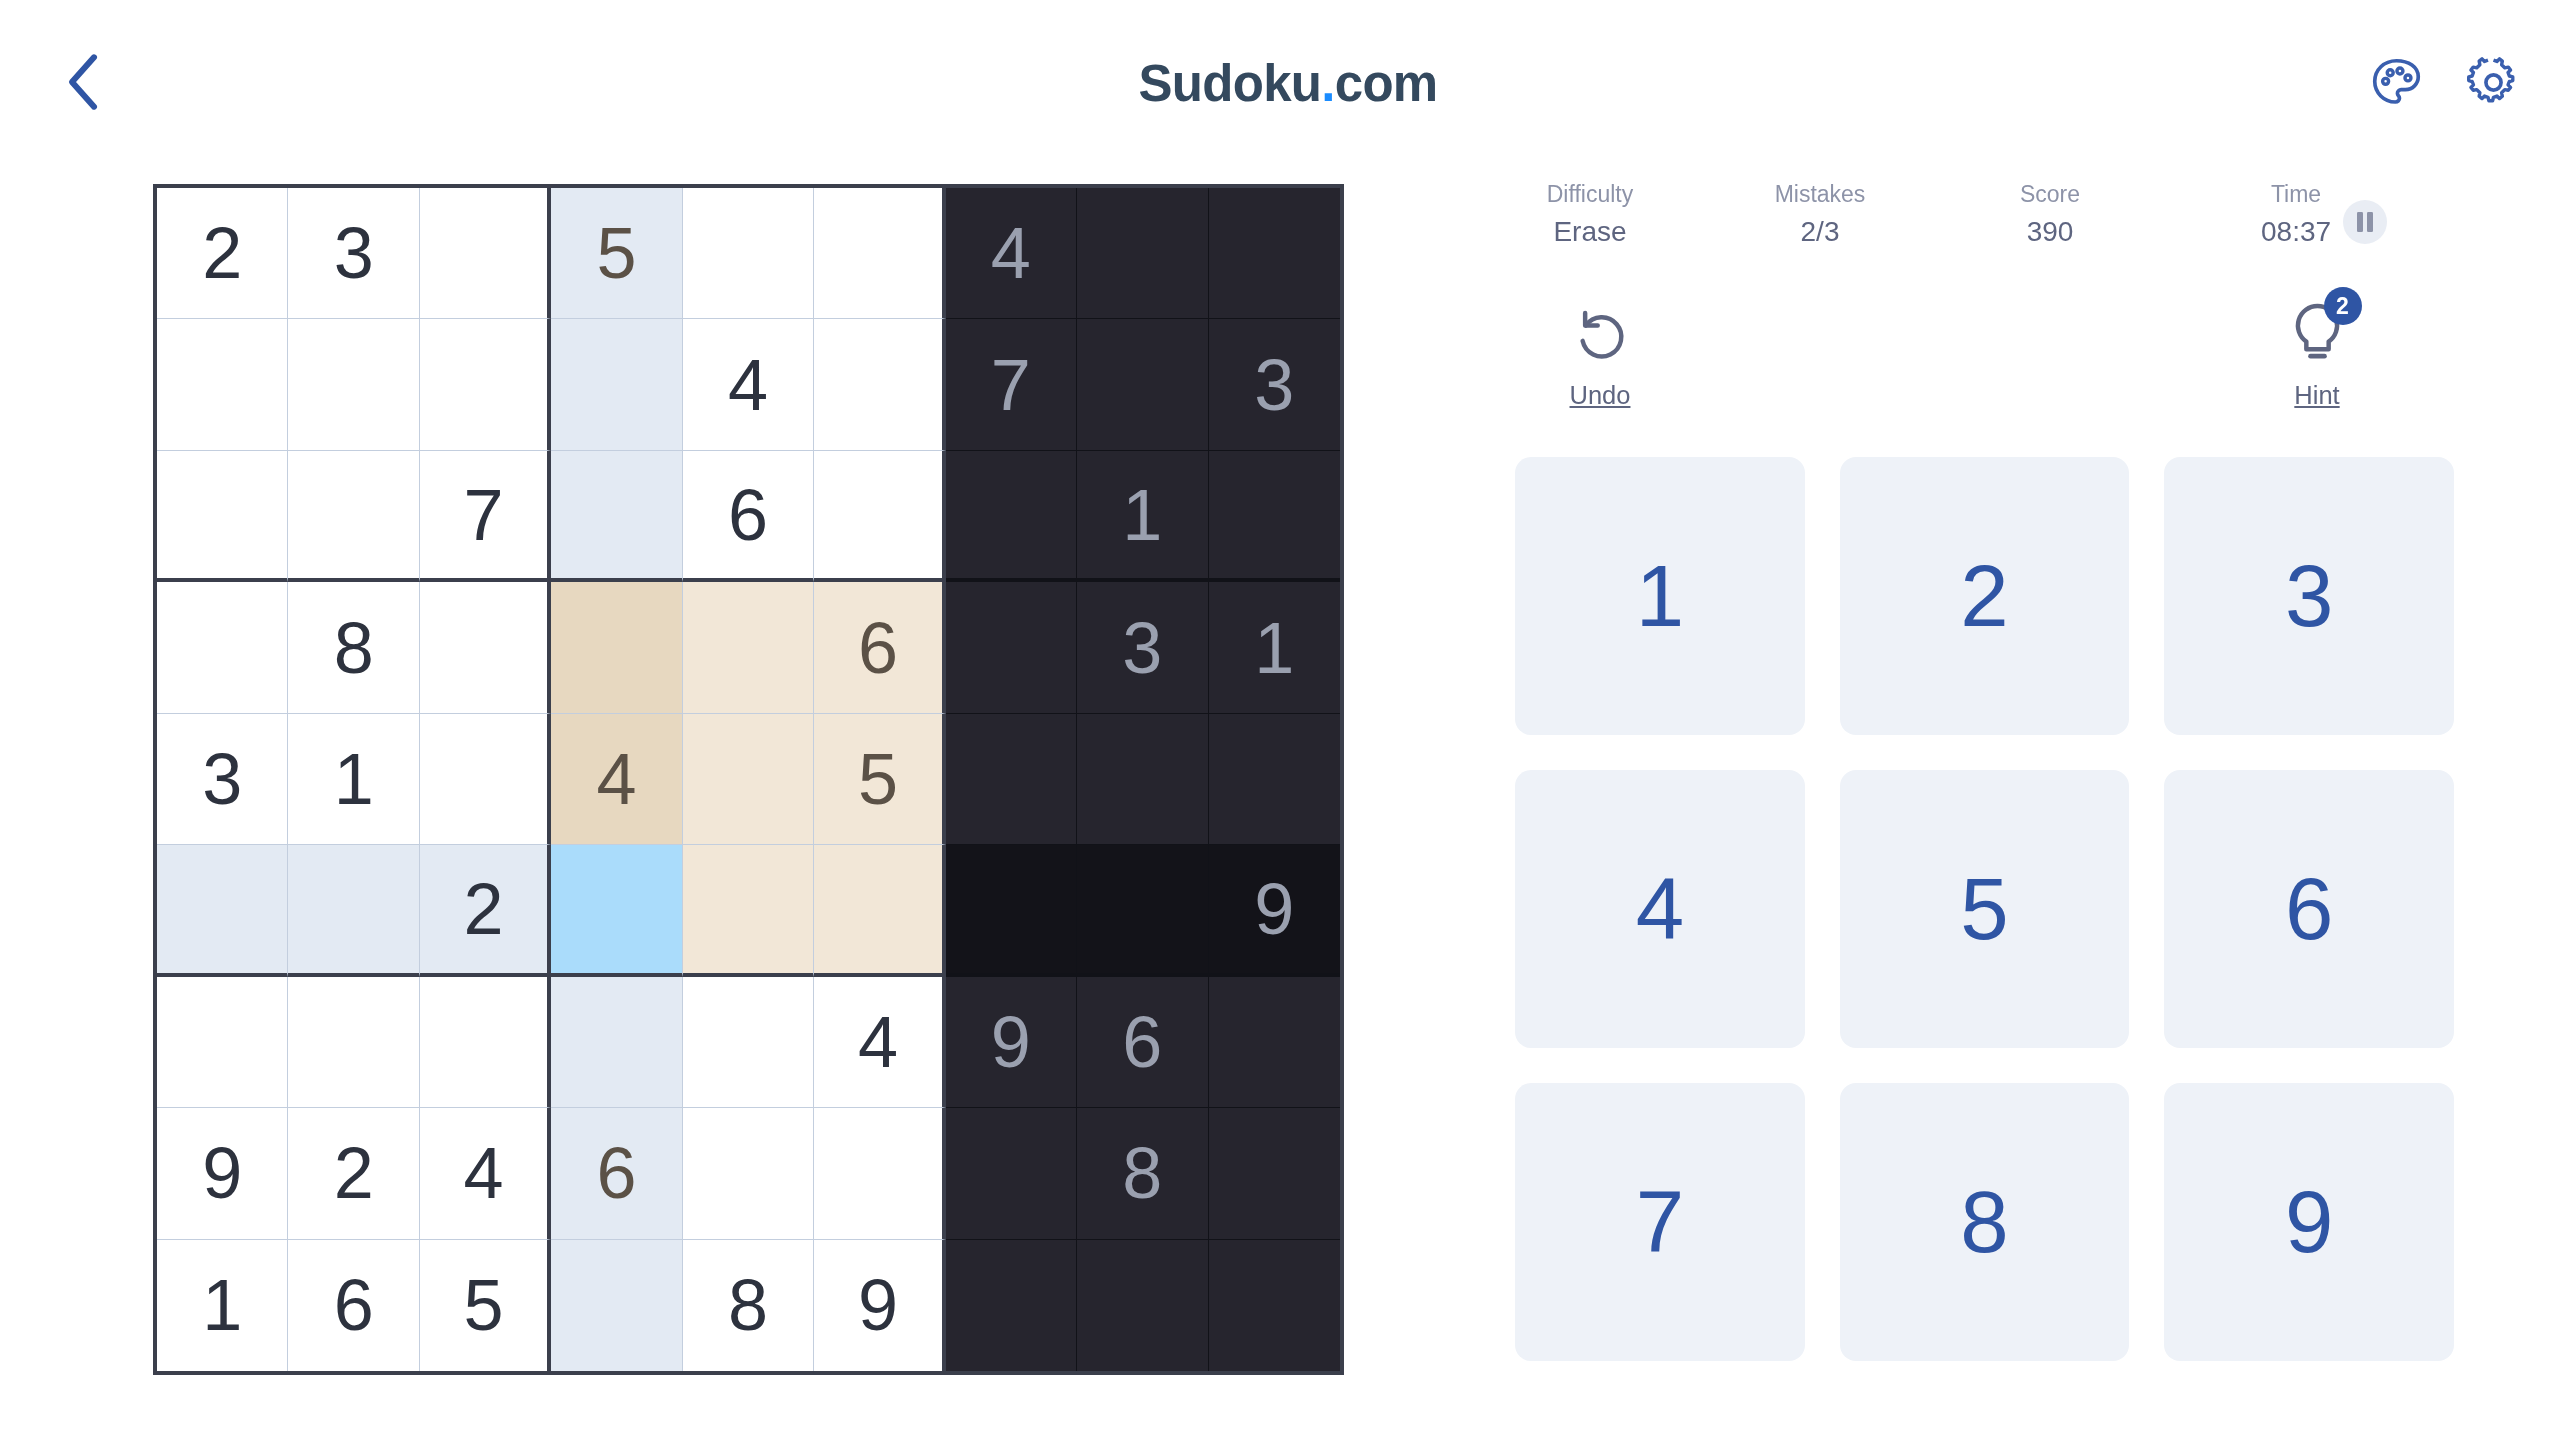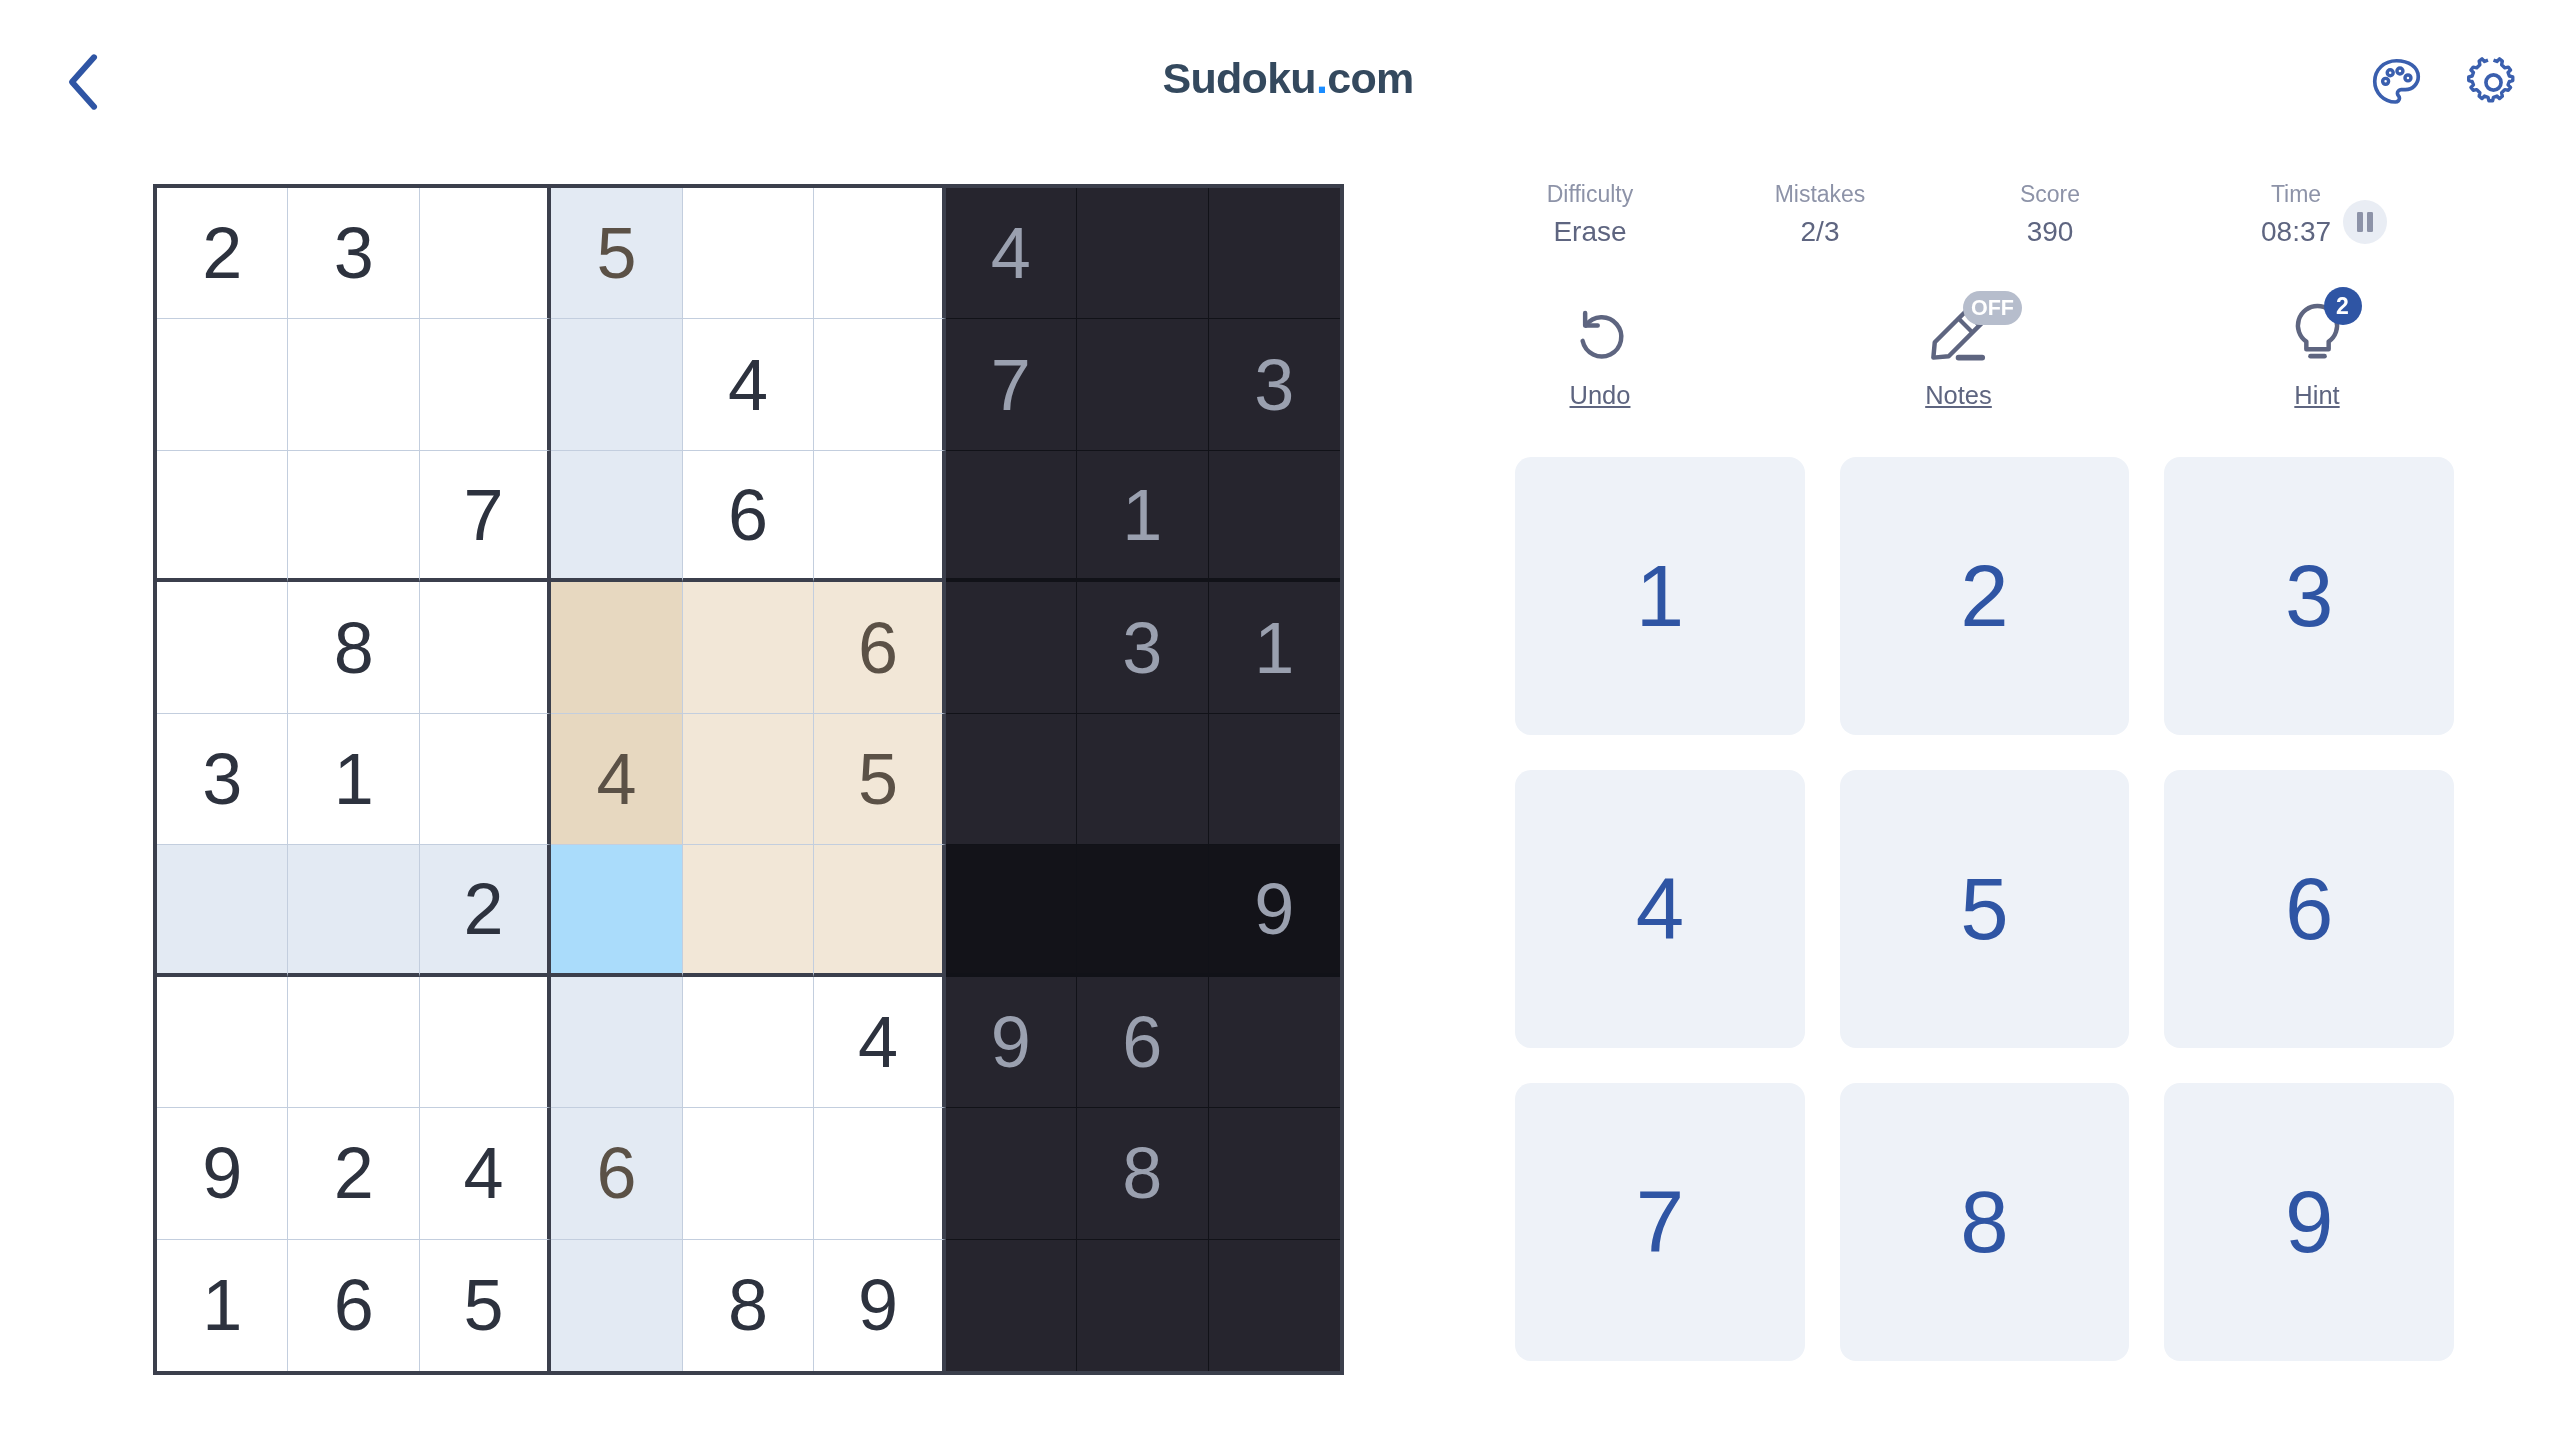--- a/index.html
+++ b/index.html
@@ -24,21 +24,21 @@
     left: 54px; top: 52px;
     width: 60px; height: 60px;
     display: flex; align-items: center; justify-content: center;
     cursor: pointer;
   }
   #back-button svg { display:block; }
   #app-title {
     position: absolute;
     left: 0; right: 0; top: 54px;
     text-align: center;
-    font-size: 43px;
+    font-size: 51px;
     font-weight: bold;
     color: #34495e;
     letter-spacing: -0.7px;
   }
   #app-title .dot { color: #1a8cff; }
   #header-icons {
     position: absolute;
     right: 52px; top: 52px;
     display: flex;
     gap: 35px;
@@ -396,32 +396,20 @@
       <div class="action-icon">
         <svg width="67" height="67" viewBox="0 0 48 48" fill="none">
           <path d="M13 10v9h9" stroke="#5e6580" stroke-width="3.2" stroke-linecap="round" stroke-linejoin="round"></path>
           <path d="M13.5 19a14 14 0 1 1-2.3 11" stroke="#5e6580" stroke-width="3.2" stroke-linecap="round"></path>
         </svg>
       </div>
       <div class="action-label">Undo</div>
     </div>
 
 
-    <div class="action">
-      <div class="action-icon">
-        <svg width="67" height="67" viewBox="0 0 48 48" fill="none">
-          <path d="M33 5 L43 15 L17 41 L6 42 L7 31 Z" stroke="#5e6580" stroke-width="3.2" stroke-linejoin="round"></path>
-          <path d="M29 9 L39 19" stroke="#5e6580" stroke-width="3"></path>
-          <path d="M24 14 L34 24" stroke="#5e6580" stroke-width="3"></path>
-          <path d="M24 42 L41 42" stroke="#5e6580" stroke-width="4" stroke-linecap="round"></path>
-        </svg>
-        <span class="badge off">OFF</span>
-      </div>
-      <div class="action-label">Notes</div>
-    </div>
 
     <div class="action">
       <div class="action-icon">
         <svg width="67" height="67" viewBox="0 0 48 48" fill="none">
           <path d="M24 5a14 14 0 0 0-8 25.5V36h16v-5.5A14 14 0 0 0 24 5z" stroke="#5e6580" stroke-width="3.2" stroke-linejoin="round"></path>
           <path d="M19 41h10" stroke="#5e6580" stroke-width="3.4" stroke-linecap="round"></path>
         </svg>
         <span class="badge count">2</span>
       </div>
       <div class="action-label">Hint</div>

